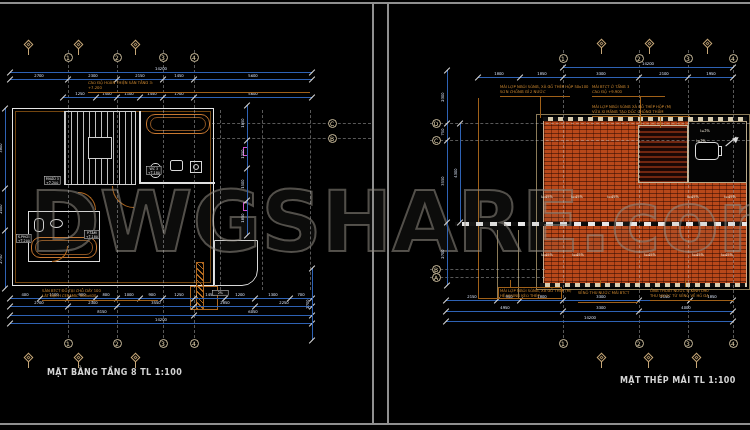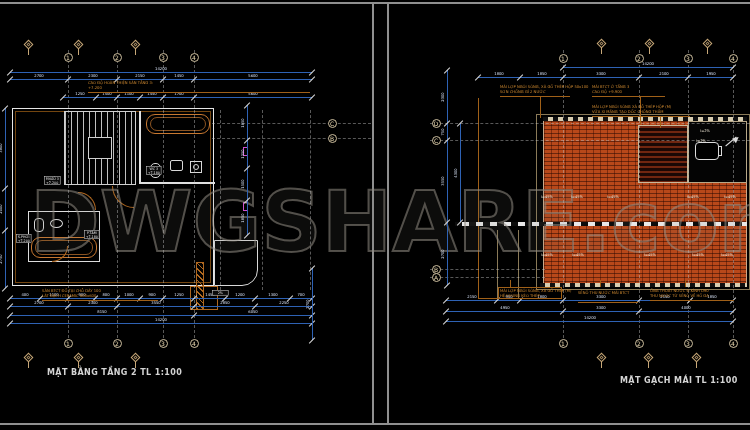--- a/index.html
+++ b/index.html
@@ -97,22 +97,22 @@
   <div class="tankzone" style="left:688px;top:121px;width:59px;height:62px;"></div>
   <div class="louvre" style="left:638px;top:125px;width:50px;height:58px;"></div>
   <div class="tank" style="left:695px;top:142px;width:24px;height:18px;"></div>
   <div style="left:719px;top:146px;width:3px;height:10px;border:1px solid #dcdcdc;border-left:none;"></div>
   <div style="left:724px;top:141px;width:14px;height:0;border-top:1px solid #dcdcdc;transform:rotate(-40deg);"></div>
   <div style="left:733px;top:135px;width:0;height:0;border:3px solid transparent;border-left:6px solid #dcdcdc;transform:rotate(-40deg);"></div>
   <div class="dashstrip" style="left:543px;top:117px;width:204px;height:4px;"></div>
   <div class="ridge" style="left:455px;top:222px;width:292px;height:4px;"></div>
   <div class="dashstrip" style="left:540px;top:283px;width:207px;height:4px;"></div>
 
-  <div class="title" style="left:47px;top:368px;">MẶT BẰNG TẦNG 2 TL 1:100</div>
-  <div class="title" style="left:620px;top:376px;">MẶT GẠCH MÁI TL 1:100</div>
+  <div class="title" style="left:47px;top:368px;">MẶT BẰNG TẦNG 8 TL 1:100</div>
+  <div class="title" style="left:620px;top:376px;">MẶT THÉP MÁI TL 1:100</div>
   <div class="wm">DWGSHARE.com</div>
 <div class="gv" style="left: 68px; top: 50px; height: 298px;"></div>
     <div class="bub" style="left: 63.5px; top: 52.5px;">1</div>
     <div class="bub" style="left: 63.5px; top: 338.5px;">1</div>
     <div class="gv" style="left: 117px; top: 50px; height: 298px;"></div>
     <div class="bub" style="left: 112.5px; top: 52.5px;">2</div>
     <div class="bub" style="left: 112.5px; top: 338.5px;">2</div>
     <div class="gv" style="left: 163px; top: 50px; height: 298px;"></div>
     <div class="bub" style="left: 158.5px; top: 52.5px;">3</div>
     <div class="bub" style="left: 158.5px; top: 338.5px;">3</div>

